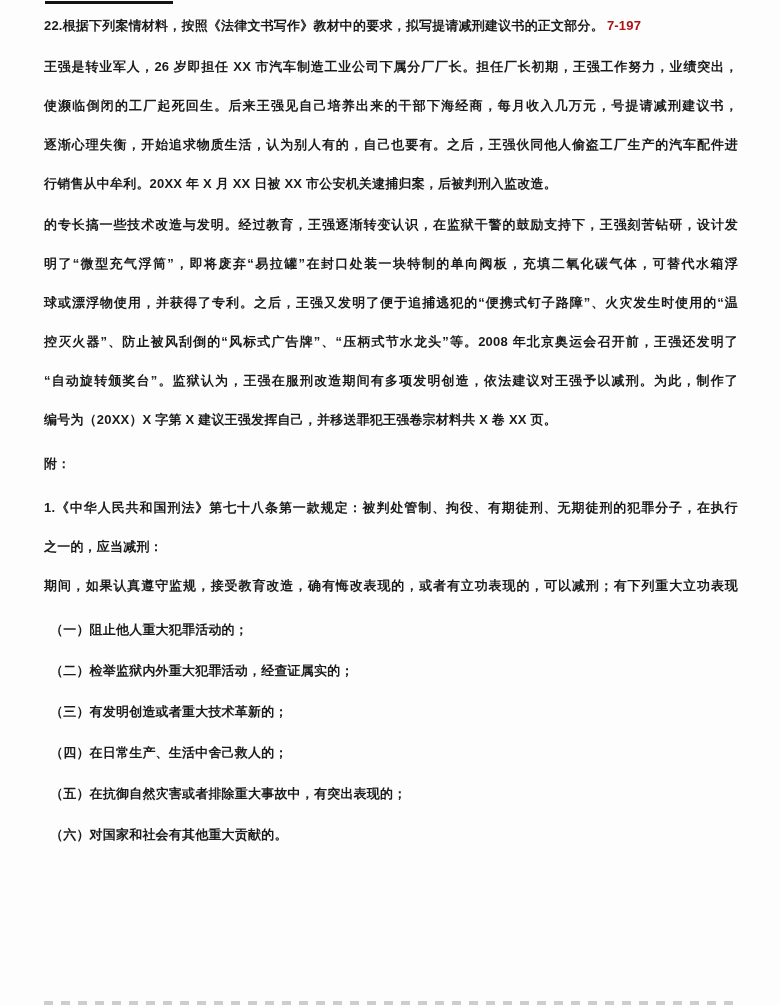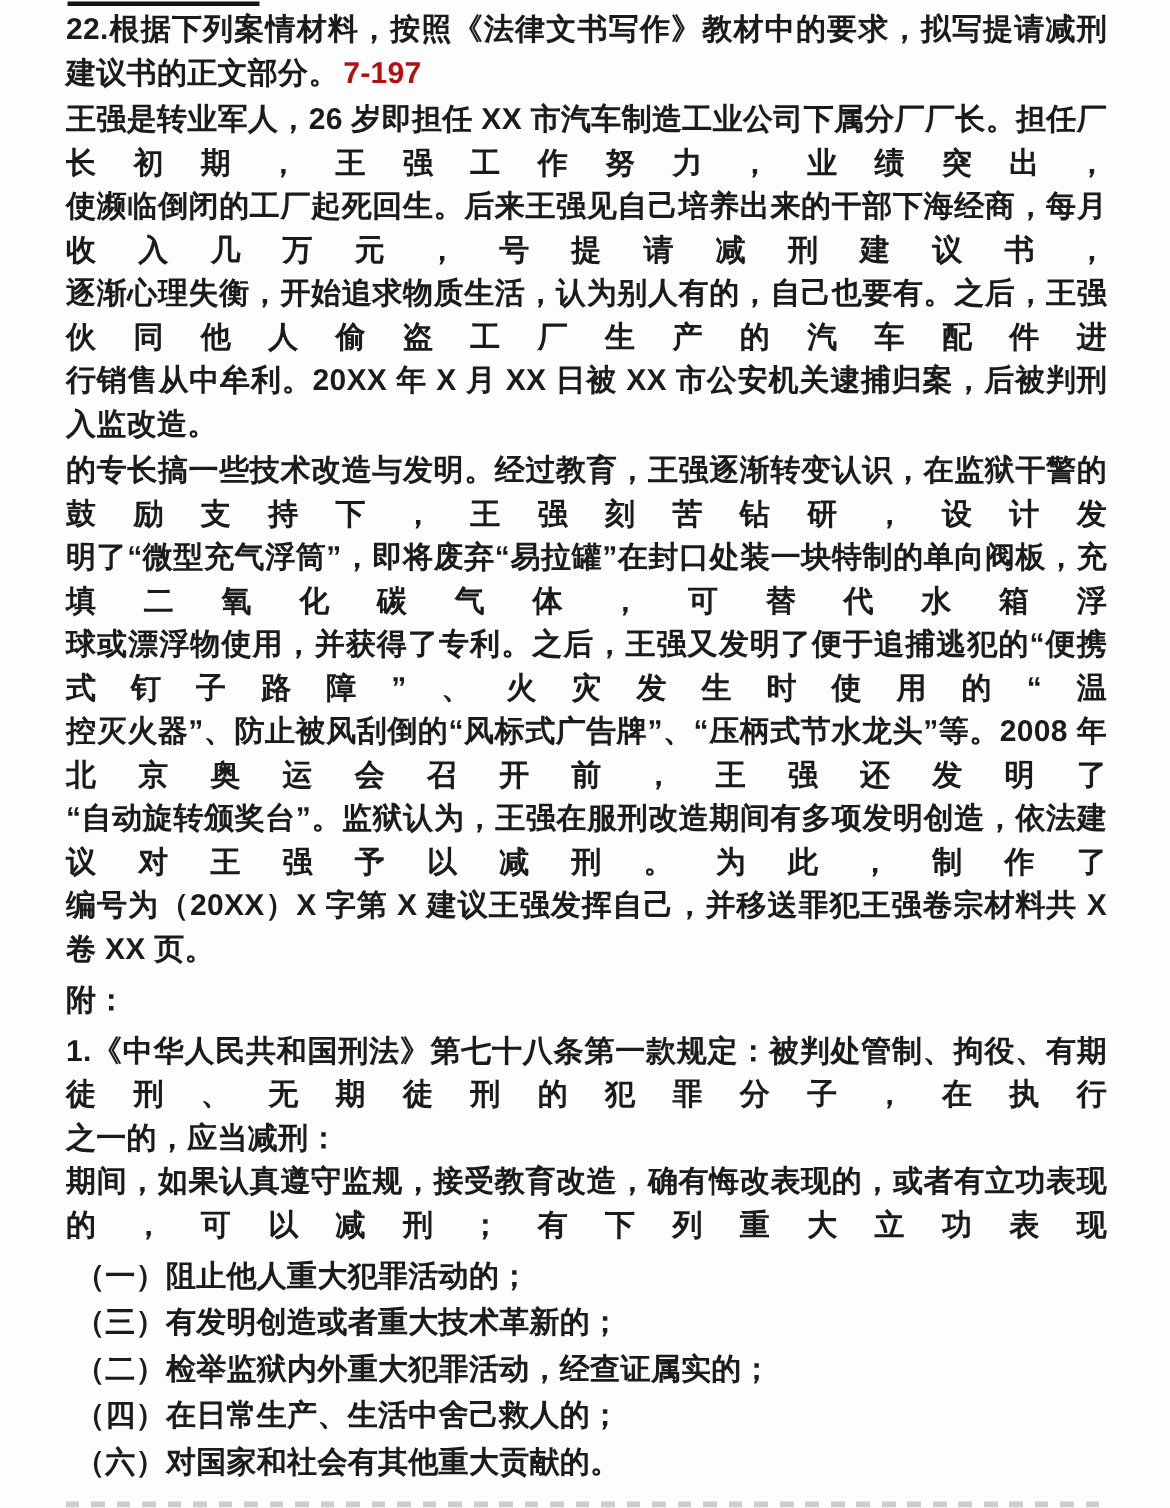--- a/index.html
+++ b/index.html
@@ -34,22 +34,22 @@
   .doc {
     position: absolute;
     left: 44px;
     top: 6px;
     width: 694px;
   }
   .para { margin: 0 0 2px 0; }
   .para.gap { margin-top: 5px; }
   .para.indent { padding-left: 6px; }
   .line {
-    font-size: 20px;
-    line-height: 29px;
+    font-size: 13px;
+    line-height: 39px;
     letter-spacing: 0.2px;
     text-align: justify;
     text-align-last: justify;
     white-space: normal;
   }
   .line.end {
     text-align-last: left;
   }
   .red {
     color: var(--red);
@@ -93,26 +93,29 @@
       </div>
       <div class="para gap">
         <div class="line"><span class="">1.《中华人民共和国刑法》第七十八条第一款规定：被判处管制、拘役、有期徒刑、无期徒刑的犯罪分子，在执行</span></div>
         <div class="line end"><span class="">之一的，应当减刑：</span></div>
         <div class="line"><span class="">期间，如果认真遵守监规，接受教育改造，确有悔改表现的，或者有立功表现的，可以减刑；有下列重大立功表现</span></div>
       </div>
       <div class="para gap indent">
         <div class="line end"><span class="">（一）阻止他人重大犯罪活动的；</span></div>
       </div>
       <div class="para indent">
+        <div class="line end"><span class="">（二）检举监狱内外重大犯罪活动，经查证属实的；</span></div>
+      </div>
+      <div class="para indent">
         <div class="line end"><span class="">（三）有发明创造或者重大技术革新的；</span></div>
       </div>
       <div class="para indent">
-        <div class="line end"><span class="">（二）检举监狱内外重大犯罪活动，经查证属实的；</span></div>
+        <div class="line end"><span class="">（四）在日常生产、生活中舍己救人的；</span></div>
       </div>
       <div class="para indent">
-        <div class="line end"><span class="">（四）在日常生产、生活中舍己救人的；</span></div>
+        <div class="line end"><span class="">（五）在抗御自然灾害或者排除重大事故中，有突出表现的；</span></div>
       </div>
       <div class="para indent">
         <div class="line end"><span class="">（六）对国家和社会有其他重大贡献的。</span></div>
       </div>
     </div>
   <div class="bottom-remnant"></div>
 </div>
 
 </body></html>

